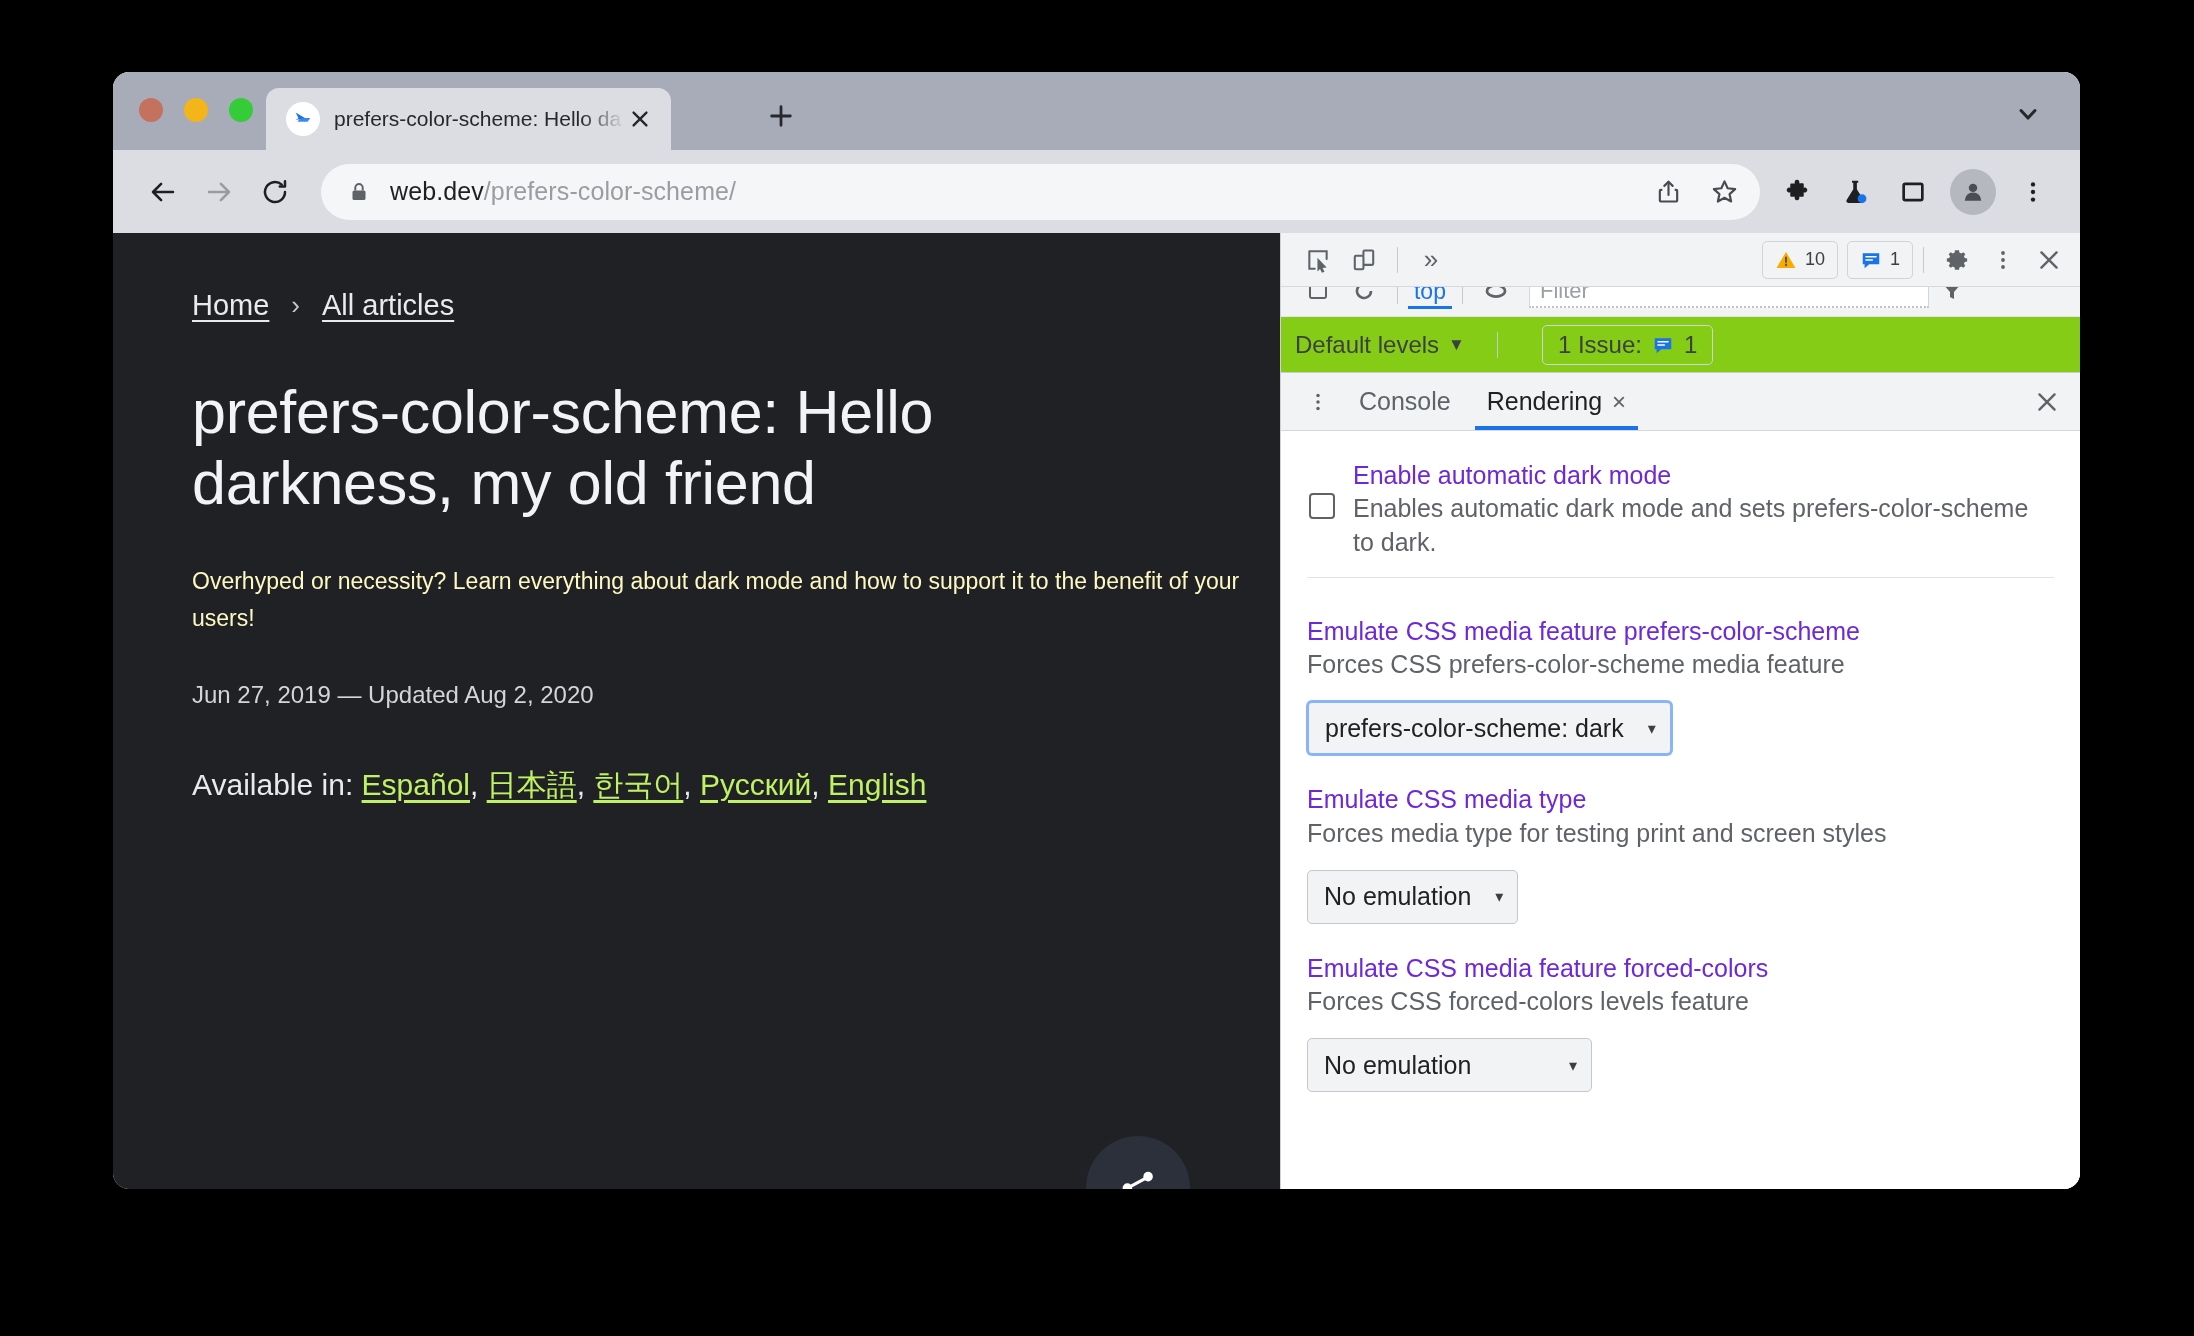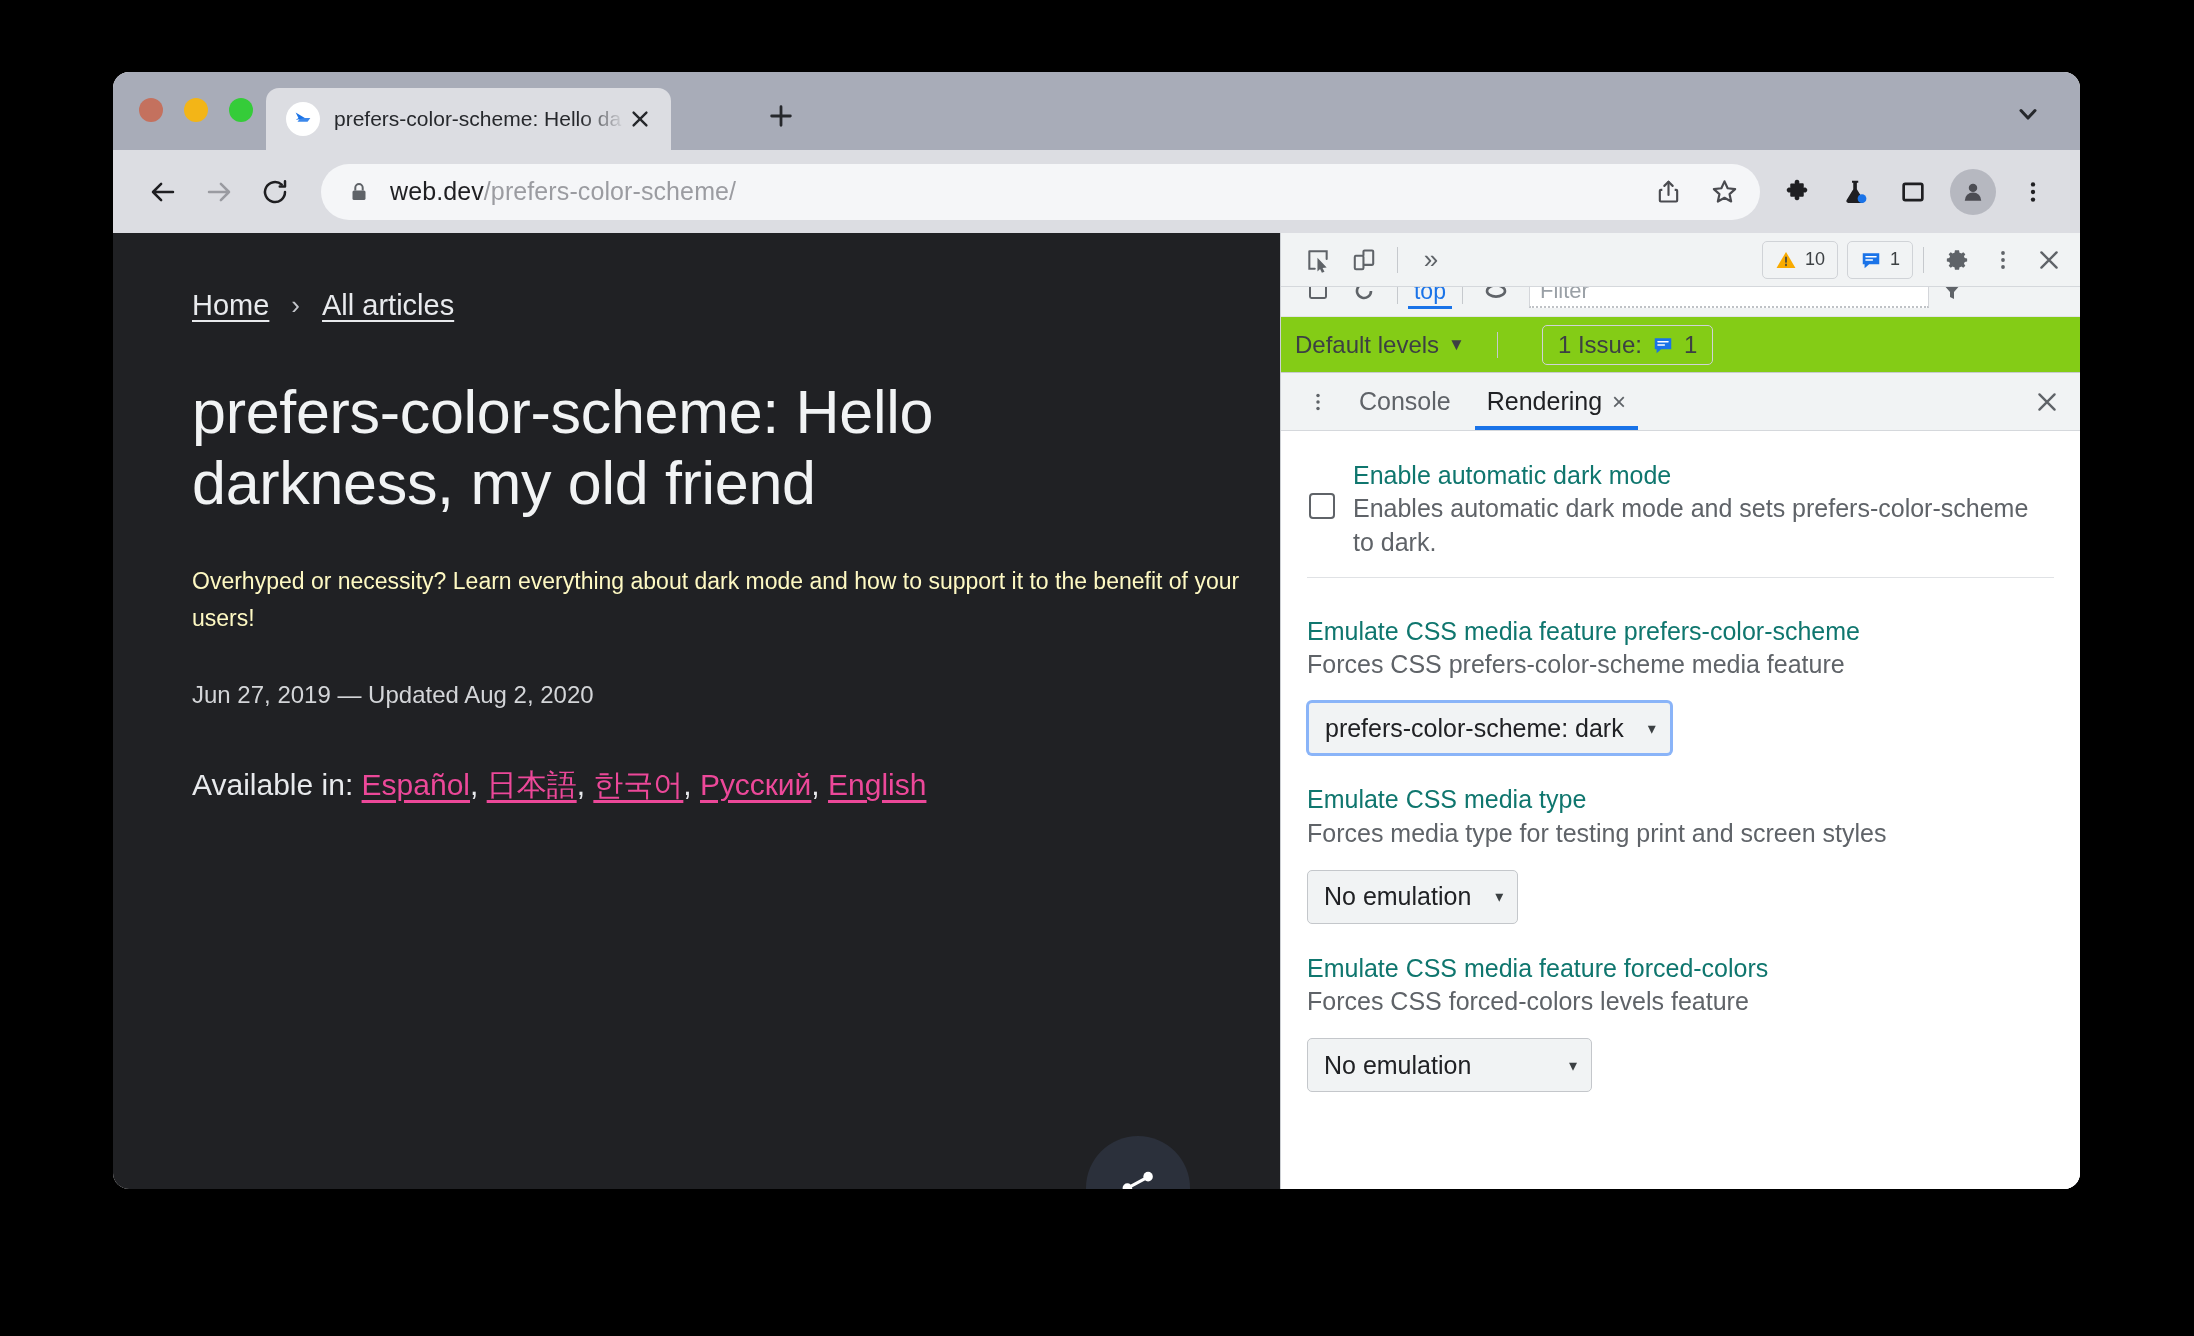--- a/index.html
+++ b/index.html
@@ -186,21 +186,21 @@
     margin-top: 44px;
     font-size: 24px;
     color: #d3d5d8;
   }
   p.avail {
     margin-top: 56px;
     font-size: 30px;
     color: #e8eaed;
   }
   p.avail a {
-    color: #ec4899;
+    color: #bef264;
     text-decoration: underline;
     text-underline-offset: 5px;
     text-align: right;
   }
 
   .fab {
     position: absolute;
     right: 90px;
     width: 104px; height: 104px;
     border-radius: 50%;
@@ -338,21 +338,21 @@
   .setting.div-top { border-top: 1px solid #e0e2e5; padding-top: 37px; }
   .chk-row { display: flex; align-items: flex-start; gap: 0; }
   .chk {
     width: 26px; height: 26px;
     border: 2px solid #5f6368;
     border-radius: 4px;
     flex: 0 0 auto;
     margin: 34px 18px 0 2px;
     background: #fff;
   }
-  .s-title { font-size: 25px; color: #0f766e; line-height: 1.33; }
+  .s-title { font-size: 25px; color: #6d28d9; line-height: 1.33; }
   .s-desc  { font-size: 25px; color: #5f6368; line-height: 1.33; }
   .selectbox {
     margin-top: 20px;
     display: inline-flex; align-items: center; justify-content: space-between;
     gap: 24px;
     height: 54px;
     padding: 0 14px 0 16px;
     background: #f1f3f4;
     border: 1px solid #c4c7cb;
     border-radius: 5px;

